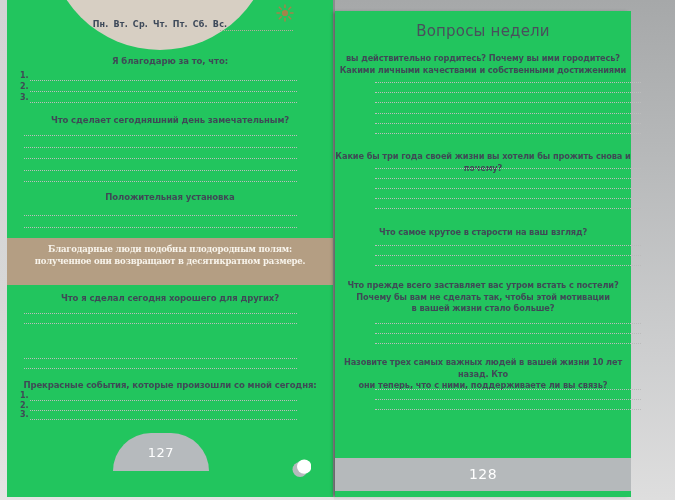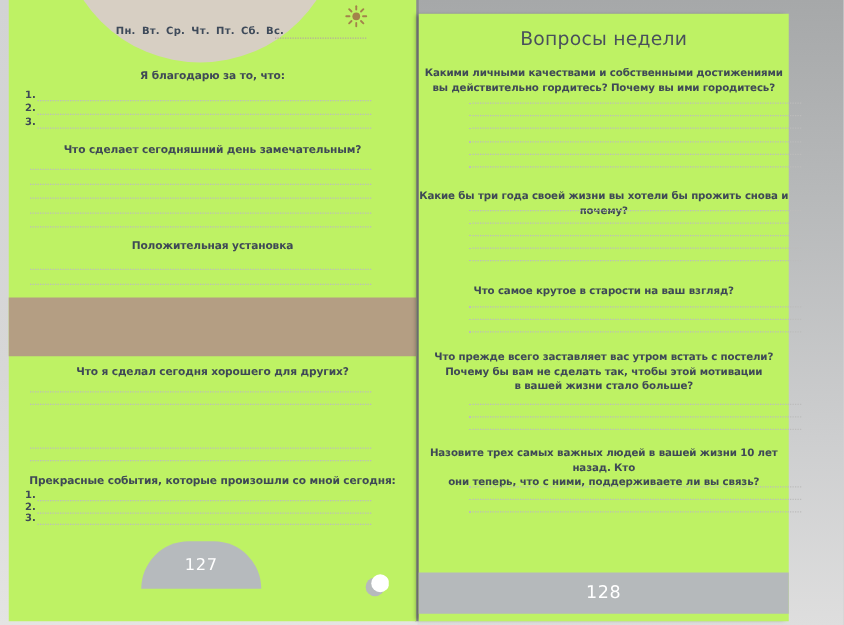--- a/index.html
+++ b/index.html
@@ -3,21 +3,21 @@
 <meta charset="utf-8">
 <style>
   html,body{margin:0;padding:0;background:#cfd0d1;}
   .canvas{position:relative;width:675px;height:500px;overflow:hidden;
           font-family:"DejaVu Sans",sans-serif;background:#d3d4d5;}
   .bg-left{position:absolute;left:0;top:0;width:340px;height:500px;
            background:linear-gradient(180deg,#d2d3d4 0%,#d7d7d7 60%,#e4e4e3 100%);}
   .bg-right{position:absolute;left:334px;top:0;width:341px;height:500px;
            background:linear-gradient(180deg,#a6a8a9 0%,#b6b8b9 30%,#cdcecf 70%,#dedede 100%);}
   .gutter{position:absolute;left:332px;top:0;width:3px;height:497px;background:#8a8c8e;}
-  .page{position:absolute;background:#bef264;}
+  .page{position:absolute;background:#22c55e;}
   .page-left{left:7px;top:0;width:326px;height:497px;}
   .page-right{left:335px;top:11px;width:296px;height:486px;box-shadow:-3px 0 3px -1px rgba(40,40,40,.4);}
 
   
   .beige-circle{position:absolute;left:41px;top:-174px;width:224px;height:224px;
                 border-radius:50%;background:#d7cfc3;}
   .weekdays{position:absolute;left:0;top:20px;width:306px;text-align:center;
             font-size:8px;font-weight:bold;color:#3e4a5a;word-spacing:2px;letter-spacing:.2px;}
   .date-line{position:absolute;left:213px;top:30px;width:73px;border-top:1px dotted #b4ab9d;height:0;}
   .lh{position:absolute;left:0;width:100%;text-align:center;font-weight:bold;
@@ -92,20 +92,21 @@
     <div class="lline" style="top:147px"></div>
     <div class="lline" style="top:158px"></div>
     <div class="lline" style="top:170px"></div>
     <div class="lline" style="top:181px"></div>
 
     <div class="lh" style="top:192px">Положительная установка</div>
     <div class="lline" style="top:215px"></div>
     <div class="lline" style="top:227px"></div>
 
     <div class="quote">
+      <div class="quote-text">Благодарные люди подобны плодородным полям: полученное они возвращают в десятикратном размере.</div>
     </div>
 
     <div class="lh" style="top:293px">Что я сделал сегодня хорошего для других?</div>
     <div class="lline" style="top:313px"></div>
     <div class="lline" style="top:323px"></div>
 
     <div class="lline" style="top:358px"></div>
     <div class="lline" style="top:368px"></div>
 
     <div class="lh" style="top:380px">Прекрасные события, которые произошли со мной сегодня:</div>
@@ -128,22 +129,22 @@
     <svg class="icon" style="left:284px;top:459px" width="20" height="20" viewBox="0 0 20 20">
       <circle cx="9" cy="10.5" r="7.5" fill="#b6babd"></circle>
       <circle cx="13.2" cy="7.6" r="7.2" fill="#ffffff"></circle>
     </svg>
   </div>
 
   <div class="page page-right">
     <div class="rtitle">Вопросы недели</div>
 
     <div class="qblock" style="top:42px">
+      <div>вы действительно гордитесь? Почему вы ими городитесь?</div>
       <div>Какими личными качествами и собственными достижениями</div>
-      <div>вы действительно гордитесь? Почему вы ими городитесь?</div>
     </div>
     <div class="rline" style="top:71px"></div>
     <div class="rline" style="top:81px"></div>
     <div class="rline" style="top:91px"></div>
     <div class="rline" style="top:102px"></div>
     <div class="rline" style="top:112px"></div>
     <div class="rline" style="top:122px"></div>
 
     <div class="qblock" style="top:140px">
       <div>Какие бы три года своей жизни вы хотели бы прожить снова и почему?</div>

